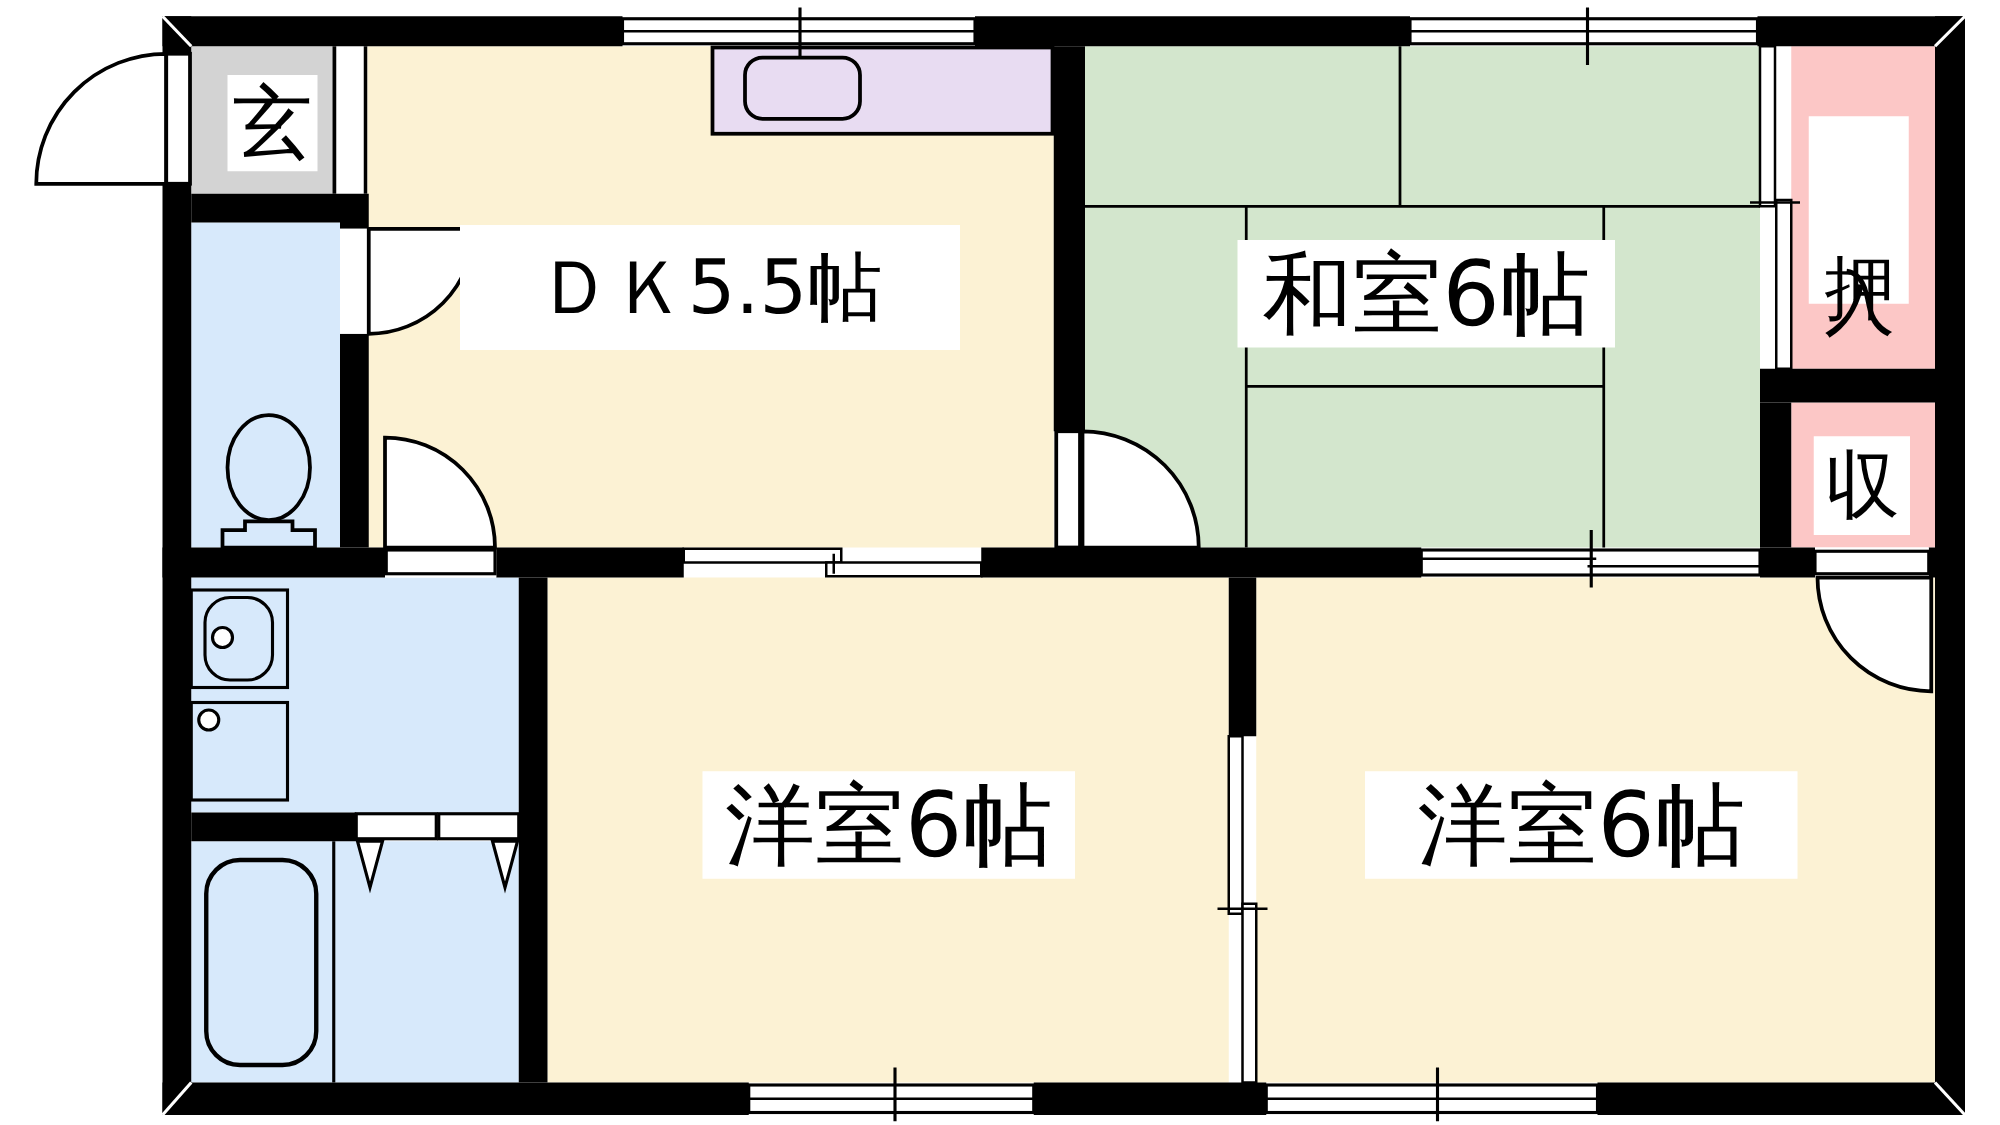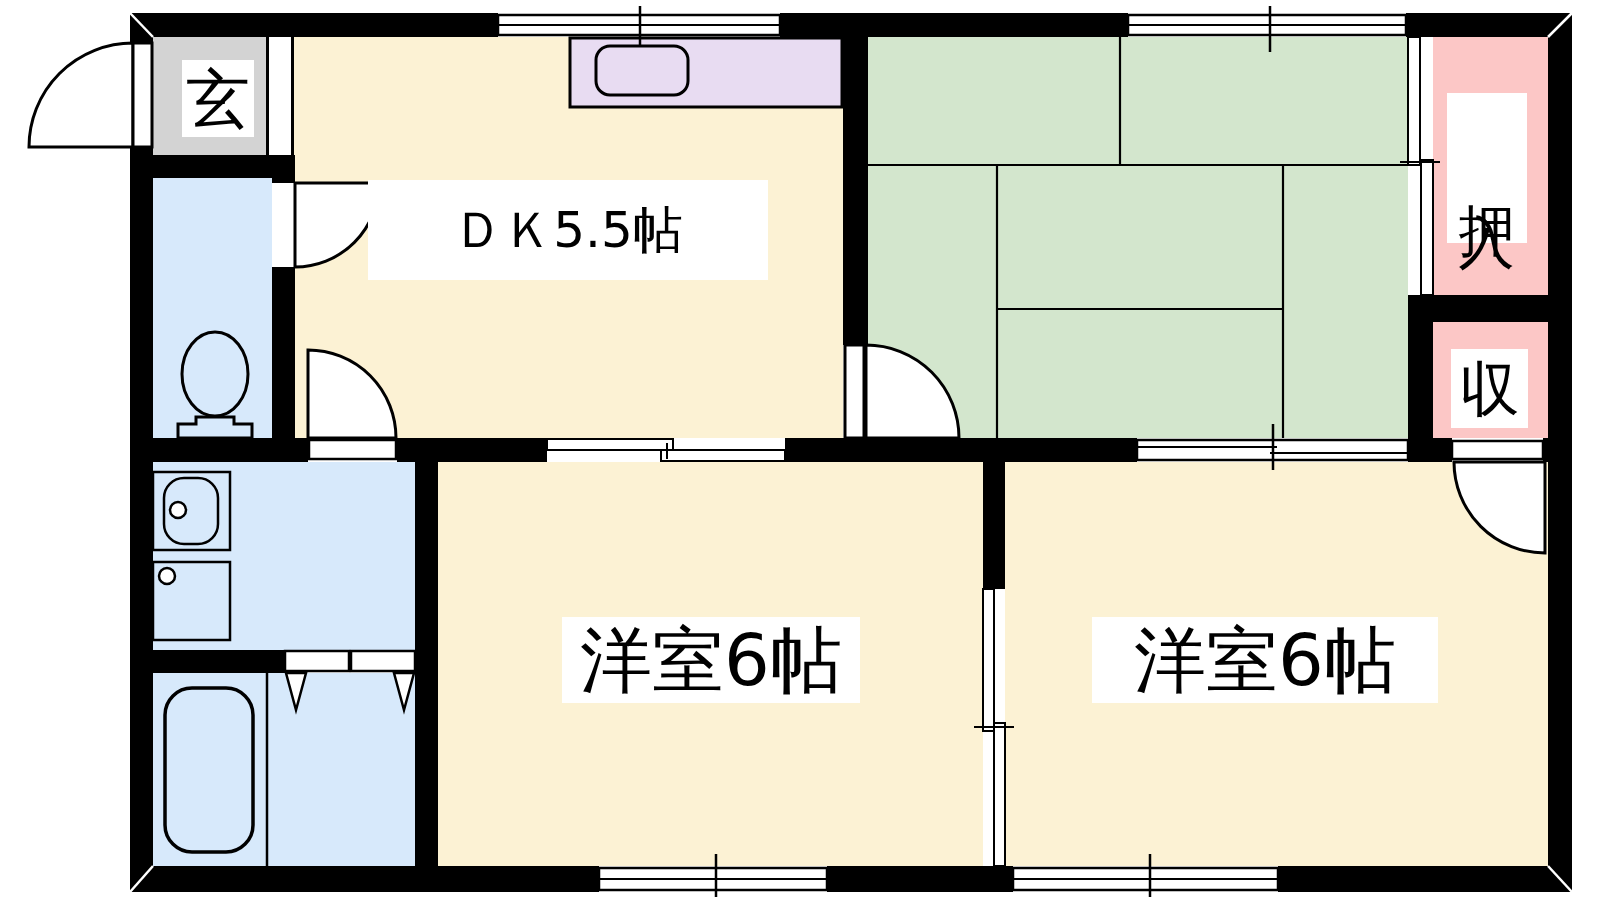--- a/index.html
+++ b/index.html
@@ -189,19 +189,20 @@
 
     <g stroke="#fff" stroke-width="2.5">
       <line x1="130" y1="13" x2="153" y2="37"></line>
       <line x1="1572" y1="13" x2="1548" y2="37"></line>
       <line x1="1572" y1="892" x2="1548" y2="866"></line>
       <line x1="130" y1="892" x2="153" y2="866"></line>
     </g>
   </svg>
 
   <div class="lbl" style="left:182px;top:60px;width:72px;height:77px;font-size:64px;">玄</div>
-  <div class="lbl" style="left:368px;top:180px;width:400px;height:100px;font-size:50px;">ＤＫ5.5帖</div>
+  <div class="lbl" style="left:368px;top:180px;width:400px;height:100px;font-size:60px;">ＤＫ5.5帖</div>
+  <div class="lbl" style="left:990px;top:192px;width:302px;height:86px;font-size:72px;">和室6帖</div>
   <div class="lbl" style="left:562px;top:617px;width:298px;height:86px;font-size:72px;">洋室6帖</div>
   <div class="lbl" style="left:1092px;top:617px;width:346px;height:86px;font-size:72px;">洋室6帖</div>
   <div class="lbl vert" style="left:1447px;top:93px;width:80px;height:150px;font-size:56px;">押入</div>
   <div class="lbl" style="left:1451px;top:349px;width:77px;height:79px;font-size:60px;">収</div>
 
 </div>
 
 </body></html>

